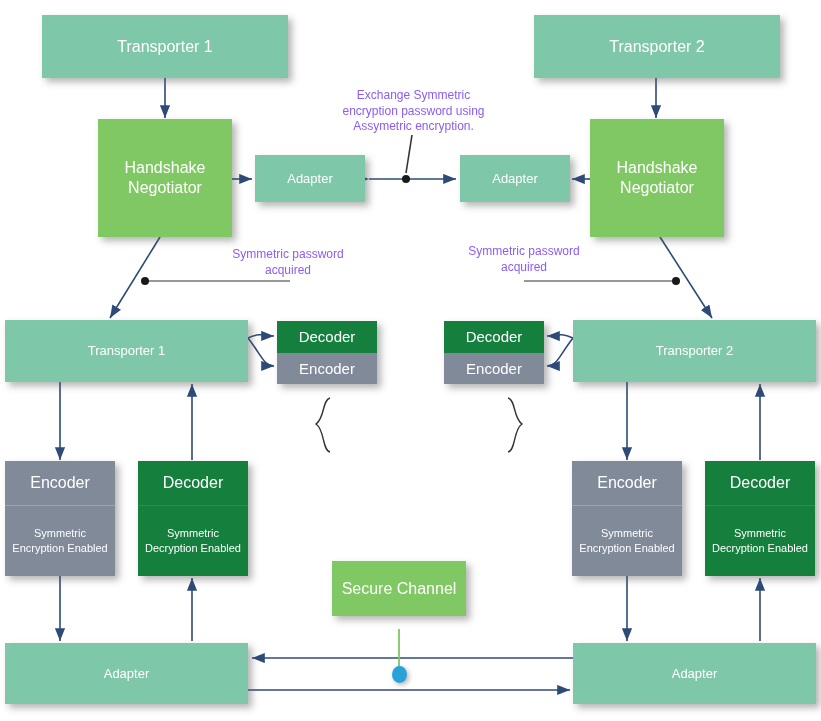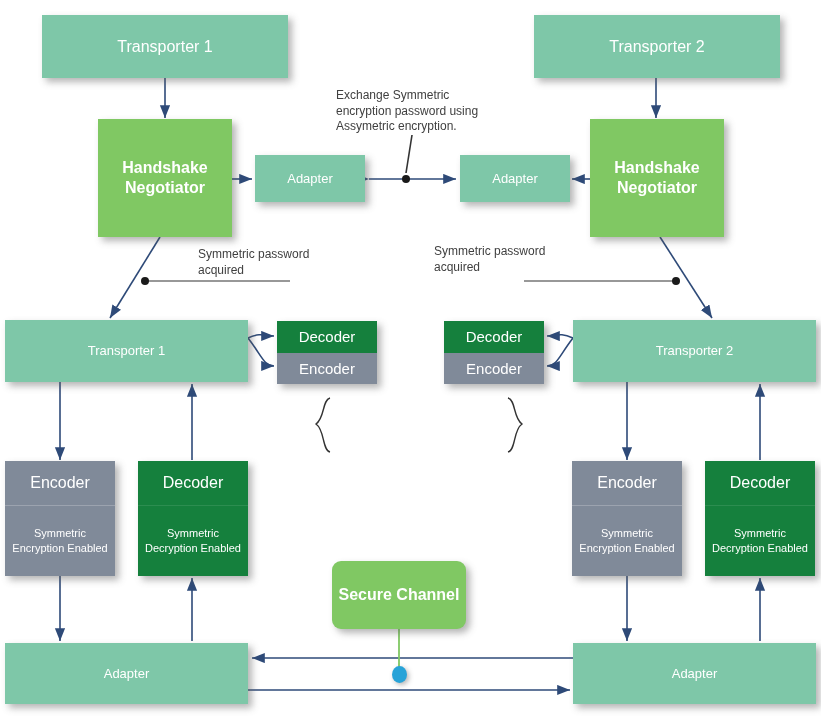--- a/index.html
+++ b/index.html
@@ -8,21 +8,21 @@
   #canvas{position:absolute;left:0;top:0;width:821px;height:721px;}
   svg.edges{position:absolute;left:0;top:0;width:821px;height:721px;pointer-events:none;}
 
   .node{position:absolute;box-sizing:border-box;
         display:flex;flex-direction:column;align-items:center;justify-content:center;
         color:#ffffff;line-height:1.22;
         box-shadow:4px 4px 7px rgba(90,90,90,0.45);}
   .node .lbl{display:block;}
 
   .teal{background:#7ec7a8;}
-  .green{background:#80c863;font-weight:bold;}
+  .green{background:#80c863;}
   .blue{background:#15803d;}
   .gray{background:#808a99;}
 
   .f16{font-size:16px;}
   .f15{font-size:13px;}
 
   
   .split{position:absolute;box-sizing:border-box;
          box-shadow:4px 4px 7px rgba(90,90,90,0.45);display:flex;flex-direction:column;}
   .split .half{flex:1;display:flex;align-items:center;justify-content:center;
@@ -32,22 +32,22 @@
   .stack{position:absolute;box-sizing:border-box;
          box-shadow:4px 4px 7px rgba(90,90,90,0.45);
          display:flex;flex-direction:column;color:#fff;}
   .stack .title{height:44px;display:flex;align-items:center;justify-content:center;
                 font-size:16px;}
   .stack .sub{flex:1;display:flex;align-items:center;justify-content:center;
               text-align:center;font-size:11px;line-height:1.35;padding:0 6px;}
   .stack.gray .title{border-bottom:1px solid rgba(255,255,255,0.22);}
   .stack.blue .title{border-bottom:1px solid rgba(255,255,255,0.10);}
 
-  .anno{position:absolute;color:#404040;font-size:12px;line-height:1.3;
-        text-align:left;white-space:pre-line;}
+  .anno{position:absolute;color:#8b5cf6;font-size:12px;line-height:1.3;
+        text-align:center;white-space:pre-line;}
   .dot{position:absolute;border-radius:50%;}
 </style>
 </head>
 <body>
 
 <div id="canvas">
 
   <svg class="edges" viewBox="0 0 821 721">
     <defs>
       <marker id="arr" markerWidth="9" markerHeight="9" refX="8" refY="3.2" orient="auto" markerUnits="strokeWidth">
@@ -191,21 +191,21 @@
 Enabled</div>
   </div>
 
   <div class="stack blue" style="left:705px;top:461px;width:110px;height:115px;">
     <div class="title">Decoder</div>
     <div class="sub">Symmetric
 Decryption
 Enabled</div>
   </div>
 
-  <div class="node green f16" style="left:332px;top:561px;width:134px;height:68px;border-radius:9px;">
+  <div class="node green f16" style="left:332px;top:561px;width:134px;height:55px;">
     <span class="lbl">Secure Channel</span>
   </div>
 
   <div class="dot" style="left:392px;top:666px;width:15px;height:17px;background:#27a3d8;
        box-shadow:2px 2px 5px rgba(90,90,90,0.45);"></div>
 
   <div class="node teal f15" style="left:5px;top:643px;width:243px;height:61px;">
     <span class="lbl">Adapter</span>
   </div>
 

